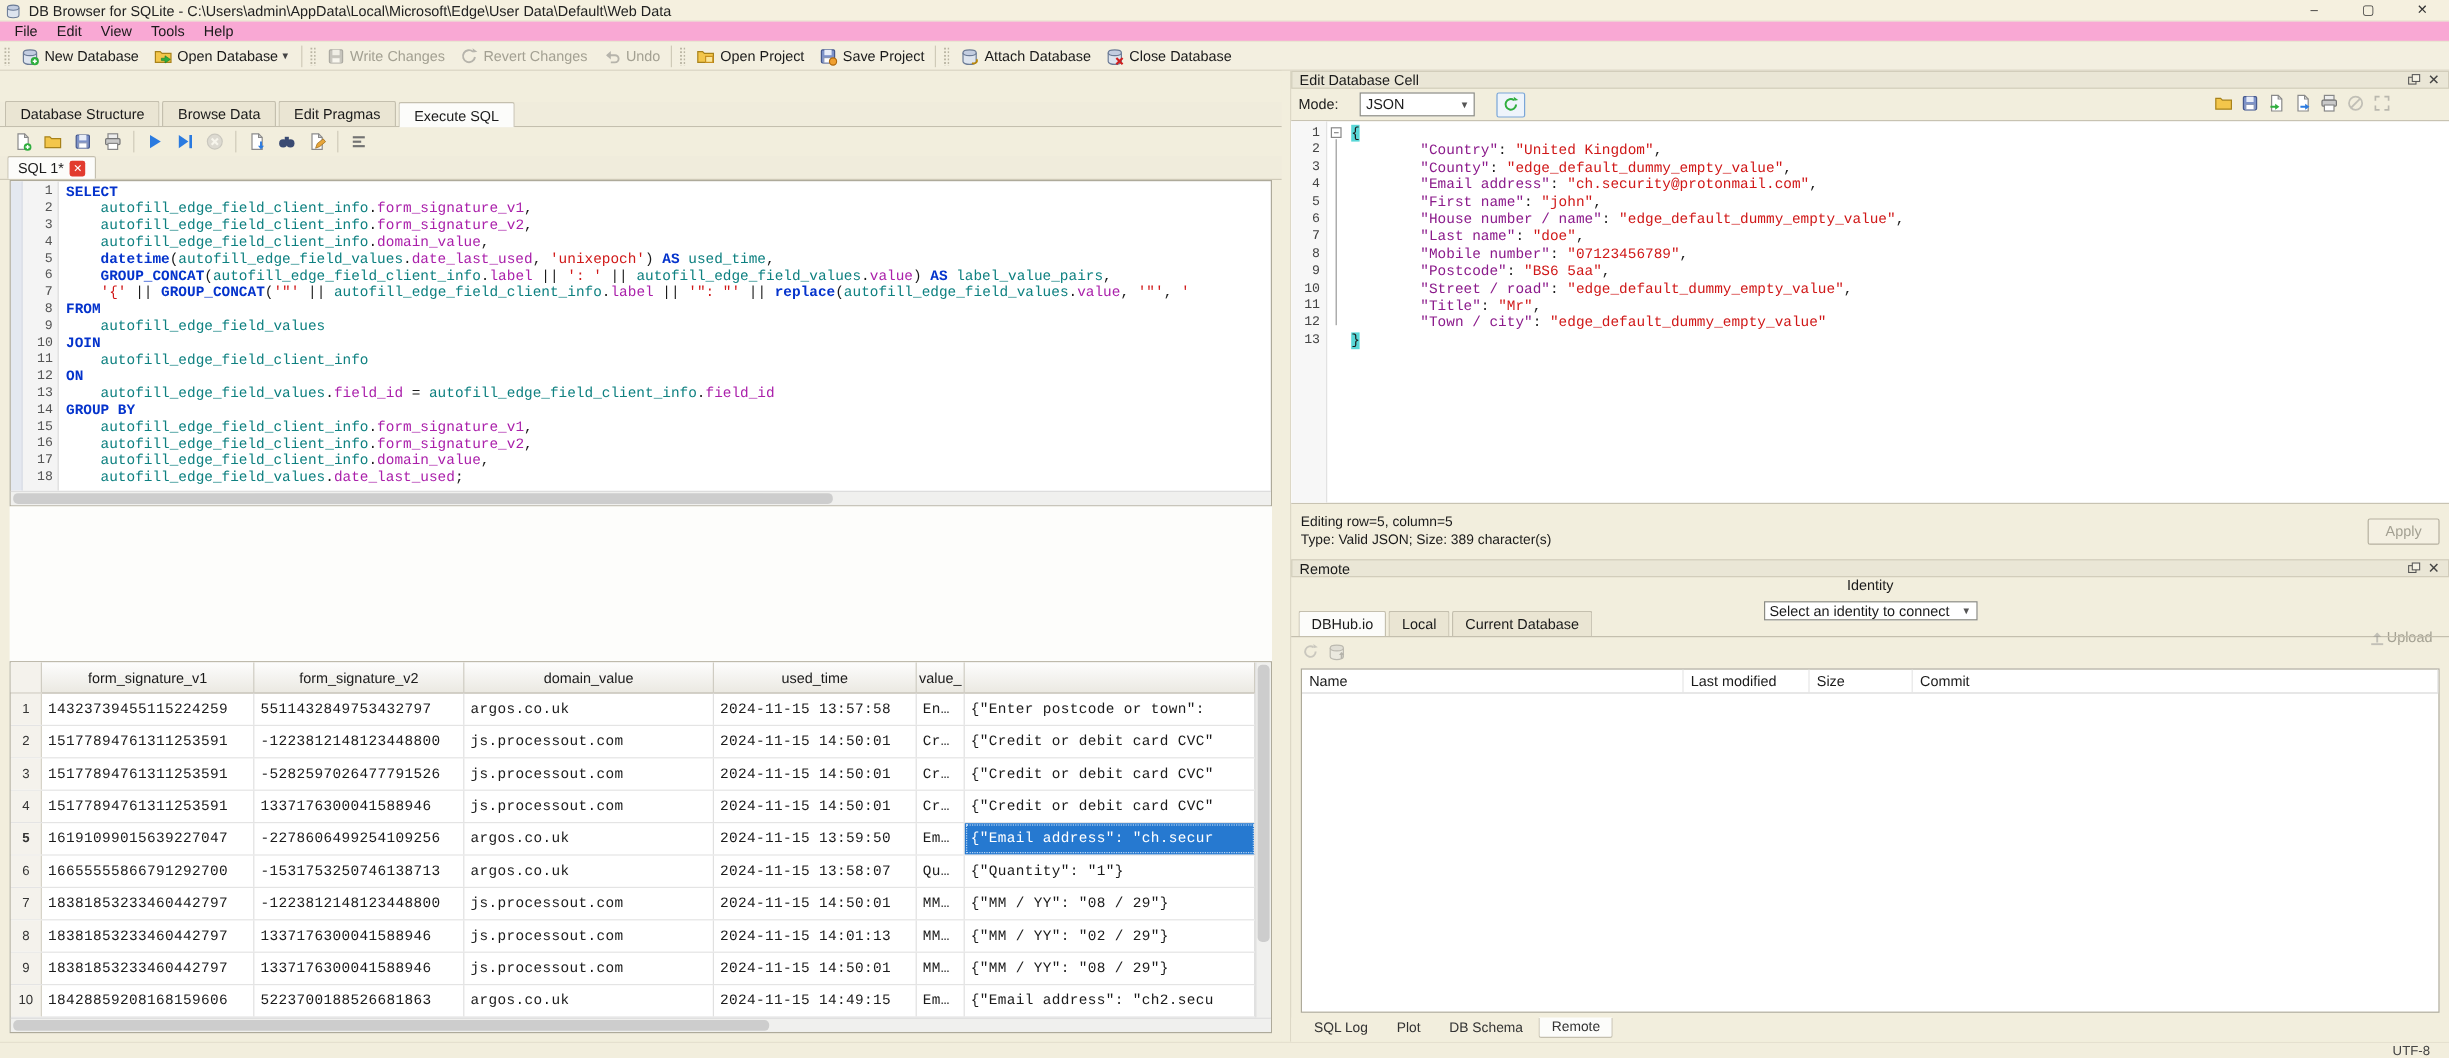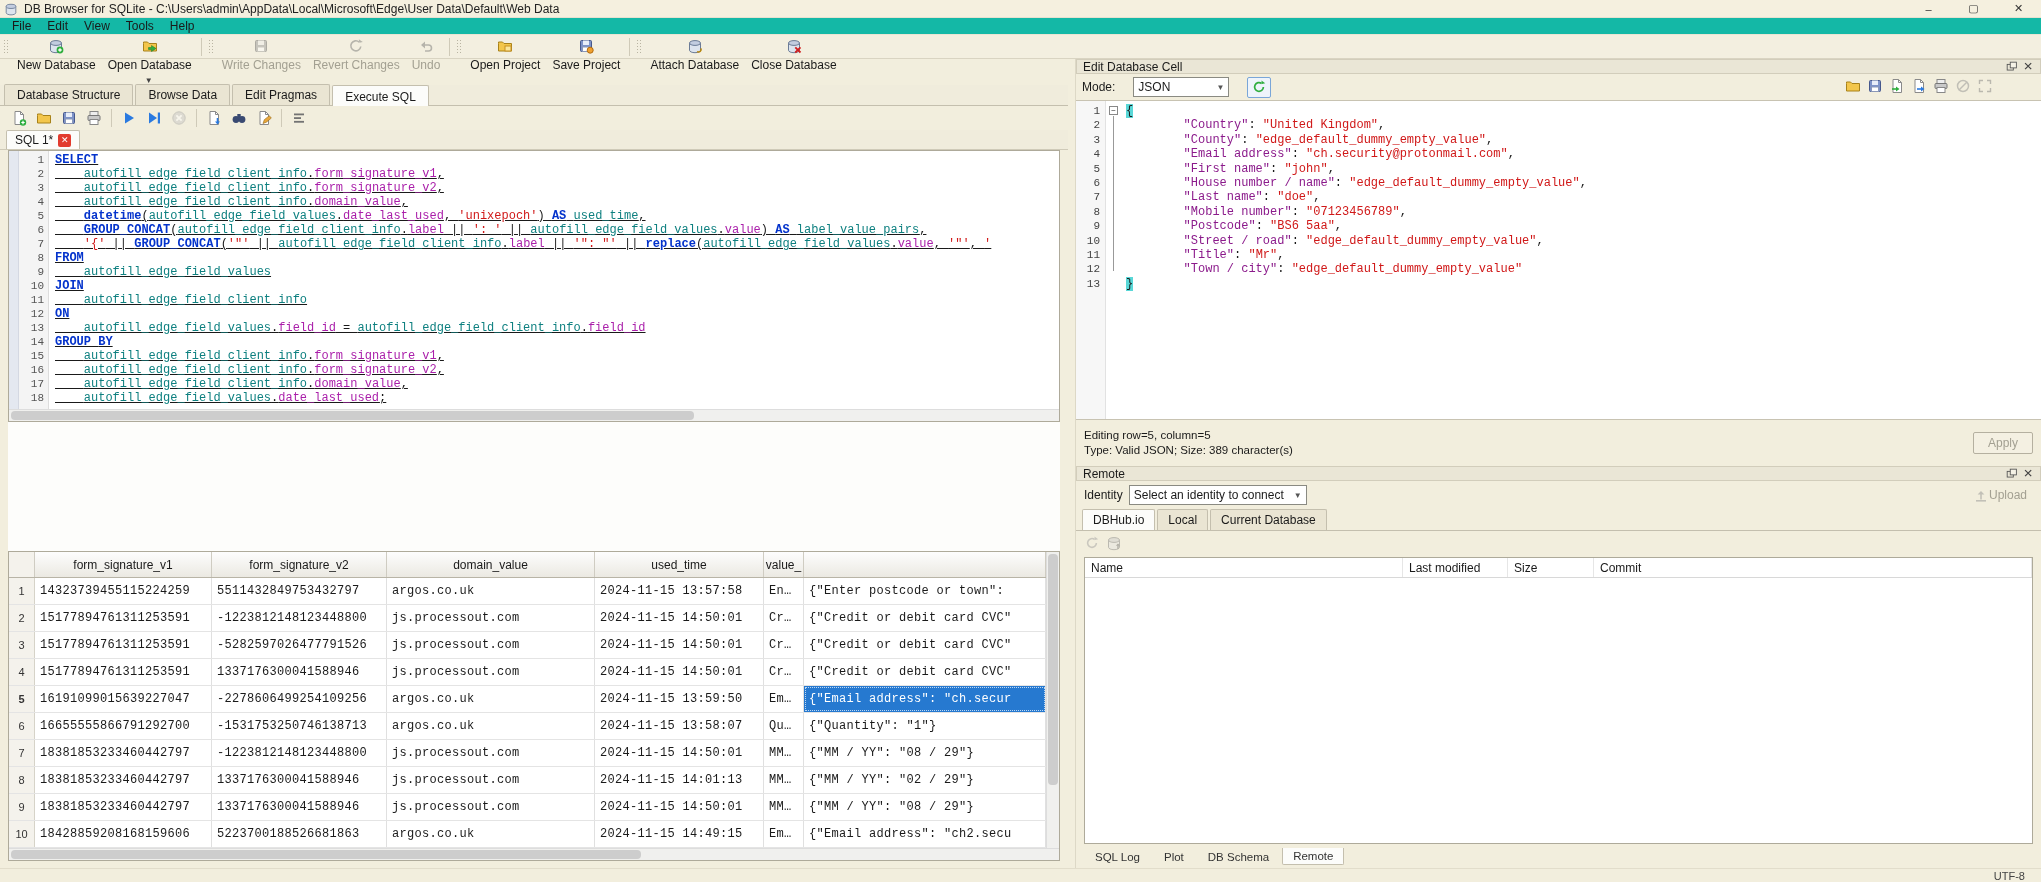--- a/index.html
+++ b/index.html
@@ -7,27 +7,27 @@
   body { font-family:"Liberation Sans", sans-serif; font-size:12px; color:#1a1a1a; background:#f2eedd; }
   .mono { font-family:"Liberation Mono","DejaVu Sans Mono",monospace; }
 
   
   .titlebar { height:18px; background:#f5f0df; display:flex; align-items:center; border-bottom:1px solid #e6e1cf; }
   .titlebar .appicon { width:16px; height:14px; margin:0 4px 0 4px; display:inline-flex; }
   .titlebar .title { flex:1; font-size:12px; color:#222; white-space:nowrap; overflow:hidden; }
   .wbtn { width:45px; height:18px; display:flex; align-items:center; justify-content:center; font-size:11px; color:#333; }
 
   
-  .menubar { height:17px; background:#14b8a6; display:flex; align-items:center; padding-left:4px; border-bottom:1px solid #eae5d3; }
+  .menubar { height:17px; background:#f9a8d4; display:flex; align-items:center; padding-left:4px; border-bottom:1px solid #eae5d3; }
   .menu-item { padding:1px 8px; }
 
   
   .toolbar { height:24px; background:#f3efe0; display:flex; align-items:center; border-bottom:1px solid #d9d4c2; }
   .grip { width:5px; height:16px; margin:0 3px; background-image:radial-gradient(#b9b4a2 1px, transparent 1px); background-size:3px 3px; }
-  .tbtn { display:flex; align-items:center; gap:4px; padding:2px 6px; height:22px; white-space:nowrap;flex-direction:column; }
+  .tbtn { display:flex; align-items:center; gap:4px; padding:2px 6px; height:22px; white-space:nowrap; }
   .tbtn.dis { color:#a3a092; }
   .tbtn.dis .ic { opacity:.45; filter:grayscale(1); }
   .tsep { width:1px; height:18px; background:#cfcab8; margin:0 3px; }
   .ic { width:16px; height:16px; display:inline-flex; }
   .ic svg { width:16px; height:16px; display:block; }
   .ic.dis { opacity:.45; filter:grayscale(1); }
   .dd-arrow { font-size:8px; color:#444; margin-left:-2px; }
 
   
   .main { position:relative; height:809px; display:flex; }
@@ -47,21 +47,21 @@
   
   .sqltab-row { height:20px; display:flex; align-items:flex-end; padding-left:6px; border-bottom:1px solid #cfcab8; background:#f0ecdc; }
   .sqltab { display:flex; align-items:center; gap:5px; background:#fcfcfa; border:1px solid #c4bfae; border-bottom:none; padding:2px 8px; border-radius:2px 2px 0 0; }
   .sqltab .closebox { width:13px; height:13px; background:#e23b2e; color:#fff; font-size:9px; line-height:13px; text-align:center; border-radius:2px; }
 
   
   .editor { position:absolute; left:8px; top:65px; width:1052px; height:272px; background:#fff; border:1px solid #aeaa9a; display:flex; flex-direction:column; }
   .editor-body { flex:1; display:flex; overflow:hidden; }
   .ed-margin { width:10px; background:#e4e8f0; border-right:1px solid #d4d8e2; }
   .ed-gutter { width:30px; background:#f4f4f4; border-right:1px solid #ddd; text-align:right; padding:2px 4px 0 0; color:#555; }
-  .ed-code { flex:1; padding:2px 0 0 6px; white-space:pre; overflow:hidden;text-decoration:underline; }
+  .ed-code { flex:1; padding:2px 0 0 6px; white-space:pre; overflow:hidden; }
   .ed-line { height:14px; line-height:14px; font-size:12px; }
   .ed-gutter .ed-line { font-family:"Liberation Mono","DejaVu Sans Mono",monospace; font-size:11px; }
   .hscroll { height:12px; background:#f0f0ee; border-top:1px solid #ddd; position:relative; }
   .hscroll .thumb { position:absolute; top:1px; height:9px; background:#cdcdcd; border-radius:4px; }
   .sy-k { color:#0433cc; font-weight:bold; }
   .sy-f { color:#0433cc; font-weight:bold; }
   .sy-t { color:#0e8080; }
   .sy-c { color:#aa1faa; }
   .sy-s { color:#d01818; }
   .editor-gap { position:absolute; left:8px; top:337px; width:1052px; height:129px; background:#fdfdfb; }
@@ -108,21 +108,21 @@
   .js-v { color:#d01818; }
   .br-hl { background:#59d7d7; }
 
   
   .cell-status { height:46px; display:flex; align-items:center; padding:0 8px; }
   .cell-status .lines { flex:1; line-height:15px; font-size:11.5px; }
   .btn { background:#f4f0e2; border:1px solid #b5b0a0; padding:2px 14px; height:22px; display:flex; align-items:center; border-radius:2px; color:#555; }
   .btn.dis { color:#a3a092; }
 
   
-  .identity-row { height:28px; display:flex; align-items:center; gap:6px; padding:0 8px; }
+  .identity-row { height:28px; display:flex; align-items:center; gap:6px; padding:0 8px;flex-direction:column; }
   .identity-select { width:178px; }
   .upload-btn { margin-left:auto; display:flex; gap:0; align-items:center; background:none; border:none; color:#a3a092; padding-right:6px; }
   .remote-tabs { height:22px; display:flex; align-items:flex-end; padding-left:6px; border-bottom:1px solid #c4bfae; }
   .r-tab { padding:3px 10px; border:1px solid #c4bfae; border-bottom:none; background:#eae5d3; margin-right:2px; border-radius:2px 2px 0 0; font-size:12px; }
   .r-tab.active { background:#fcfcfa; }
   .remote-toolbar { height:24px; display:flex; align-items:center; gap:6px; padding-left:8px; }
   .remote-table { flex:1; margin:2px 8px 4px 8px; background:#fff; border:1px solid #aeaa9a; display:flex; flex-direction:column; }
   .rt-head { display:flex; height:20px; border-bottom:1px solid #d8d8d8; }
   .rt-cell { padding:2px 6px; border-right:1px solid #e6e6e6; display:flex; align-items:center; font-size:12px; }
   .rc0 { width:318px; } .rc1 { width:105px; } .rc2 { width:86px; } .rc3 { flex:1; }

